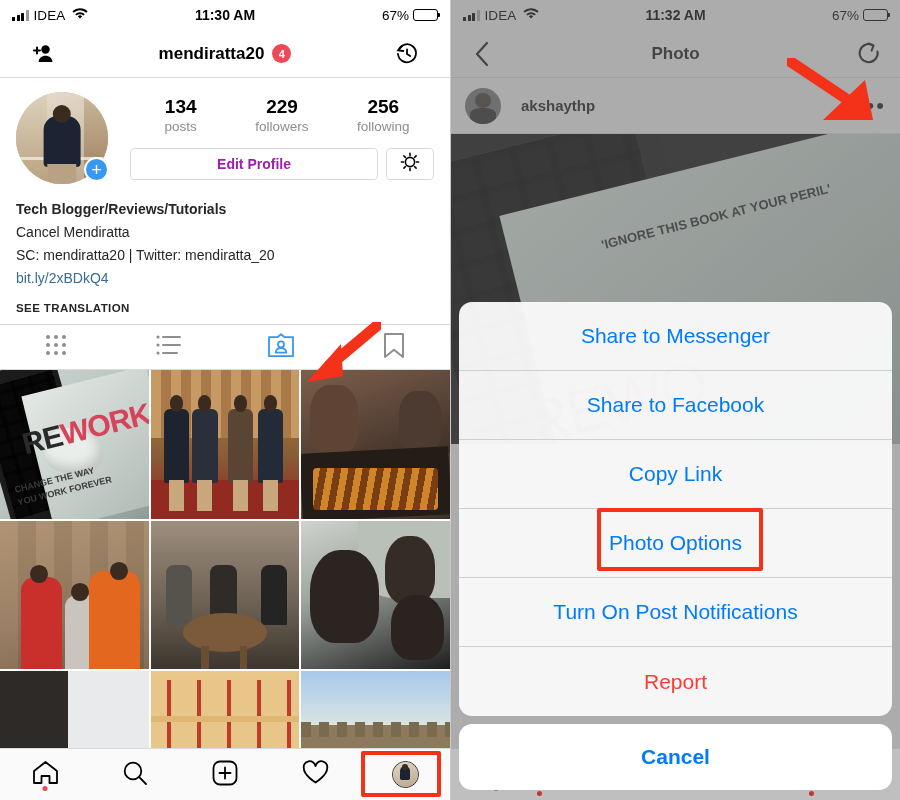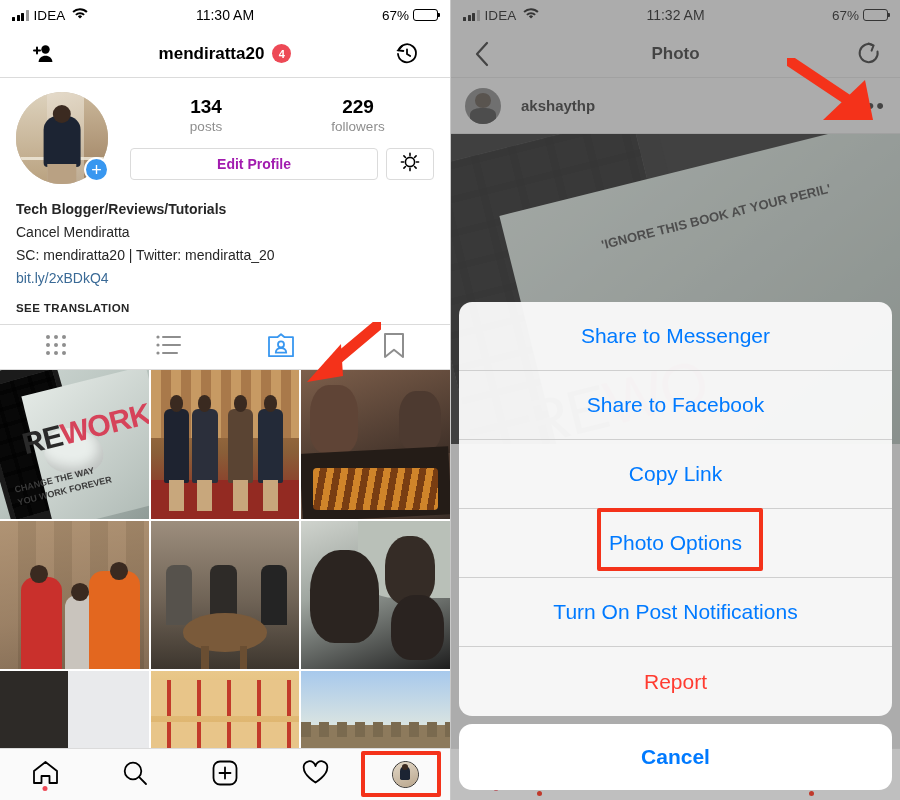--- a/index.html
+++ b/index.html
@@ -22,21 +22,21 @@
   .sb-bars { display: flex; align-items: flex-end; gap: 1.5px; height: 11px; }
   .sb-bars i { display: block; width: 3px; background: #000; border-radius: .5px; }
   .sb-bars i:nth-child(1){height:4px}
   .sb-bars i:nth-child(2){height:6px}
   .sb-bars i:nth-child(3){height:8px}
   .sb-bars i:nth-child(4){height:11px; background:#9a9a9a}
   .sb-carrier { font-size: 13.5px; font-weight: 500; letter-spacing: .1px; }
   .sb-wifi { font-size: 14px; line-height: 1; margin-left: 2px; }
   .sb-time {
     position: absolute; left: 0; right: 0; text-align: center;
-    font-size: 14px; font-weight: 400; pointer-events: none;
+    font-size: 14px; font-weight: 700; pointer-events: none;
   }
   .sb-right { margin-left: auto; display: flex; align-items: center; gap: 4px; }
   .sb-pct { font-size: 13.5px; font-weight: 500; }
   .sb-batt {
     width: 25px; height: 12px; border: 1.4px solid #000; border-radius: 3px;
     position: relative; padding: 1.2px;
   }
   .sb-batt::after {
     content:""; position:absolute; right:-3.2px; top:3.4px;
     width:2px; height:4px; background:#000; border-radius:0 1px 1px 0;
@@ -330,20 +330,24 @@
       <div class="head-right">
         <div class="stats">
           <div class="stat">
             <div class="stat-num">134</div>
             <div class="stat-label">posts</div>
           </div>
           <div class="stat">
             <div class="stat-num">229</div>
             <div class="stat-label">followers</div>
           </div>
+          <div class="stat">
+            <div class="stat-num">256</div>
+            <div class="stat-label">following</div>
+          </div>
         </div>
         <div class="actions">
           <div class="edit-btn">Edit Profile</div>
           <div class="gear-btn">
             <span>
               <svg width="20" height="20" viewBox="0 0 20 20" fill="none" stroke="#000" stroke-width="1.6">
                 <circle cx="10" cy="10" r="4.6"></circle>
                 <path d="M10 1.4v2.2M10 16.4v2.2M18.6 10h-2.2M3.6 10H1.4M16.1 3.9l-1.6 1.6M5.5 14.5l-1.6 1.6M16.1 16.1l-1.6-1.6M5.5 5.5 3.9 3.9" stroke-linecap="round"></path>
               </svg>
             </span>

